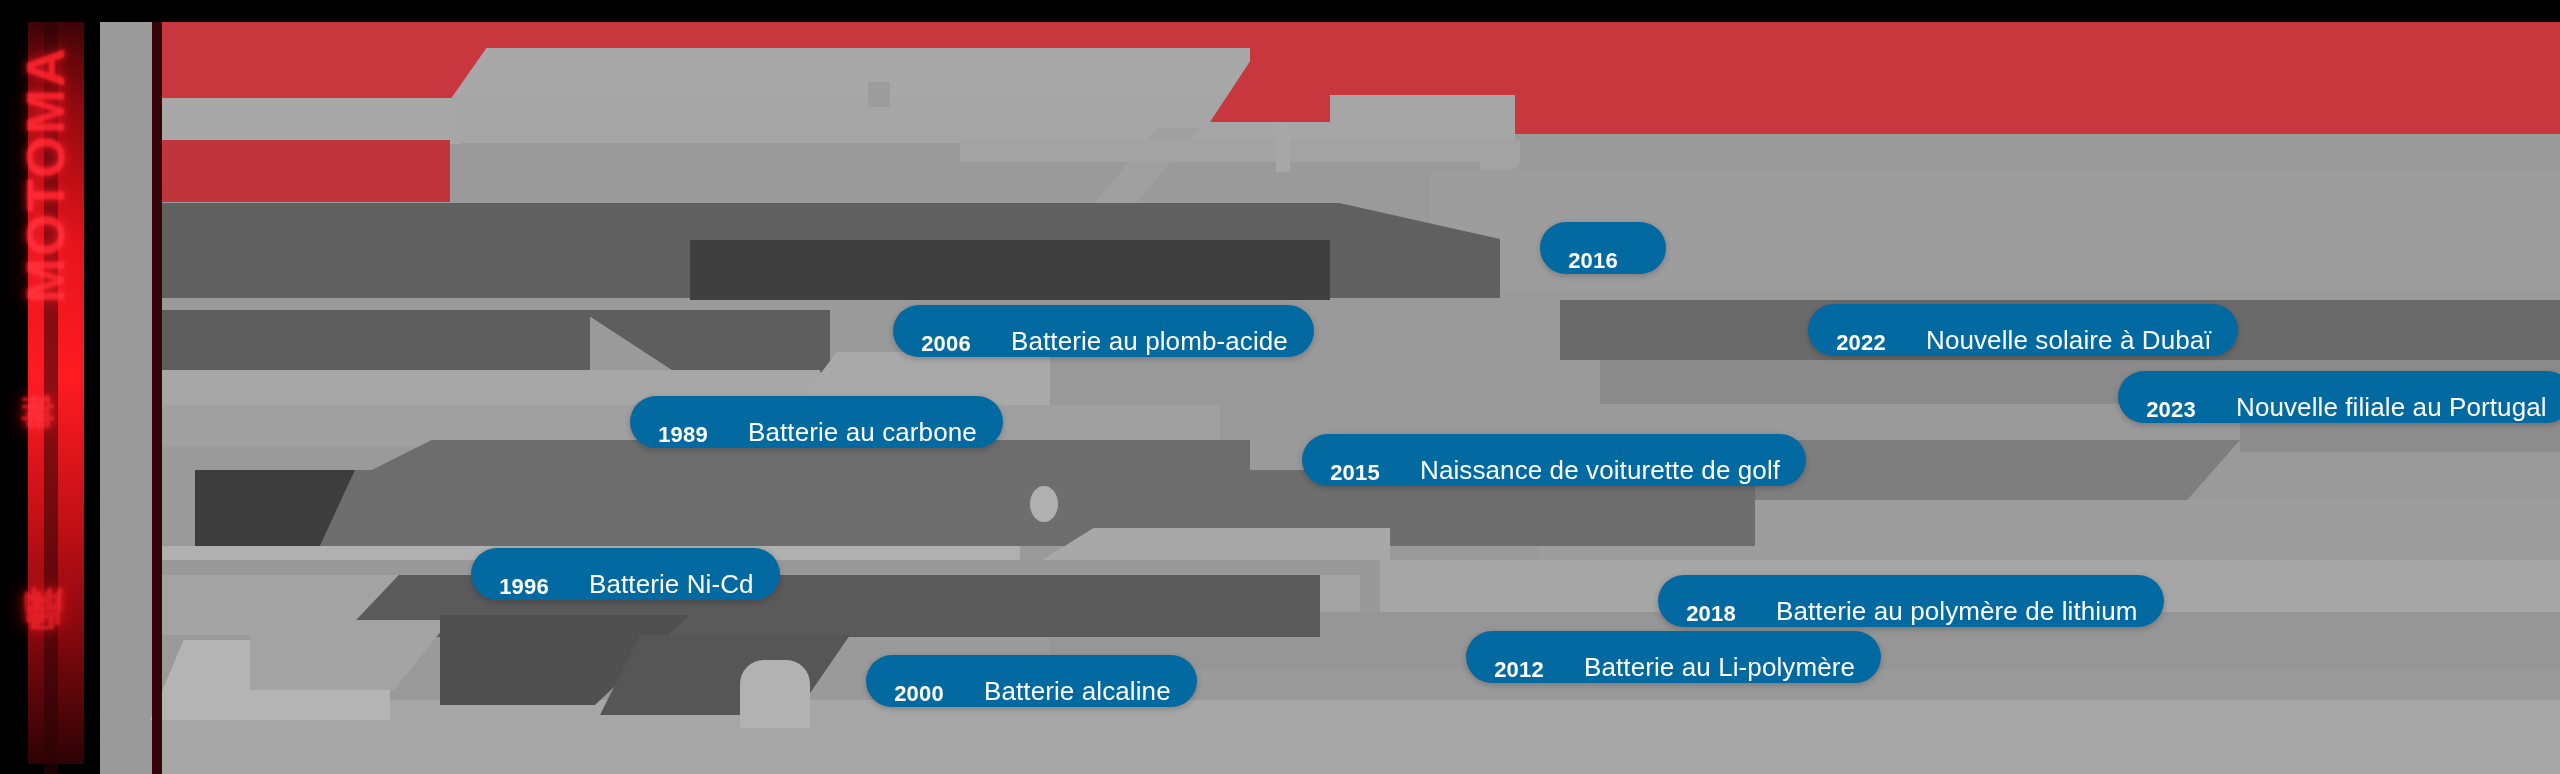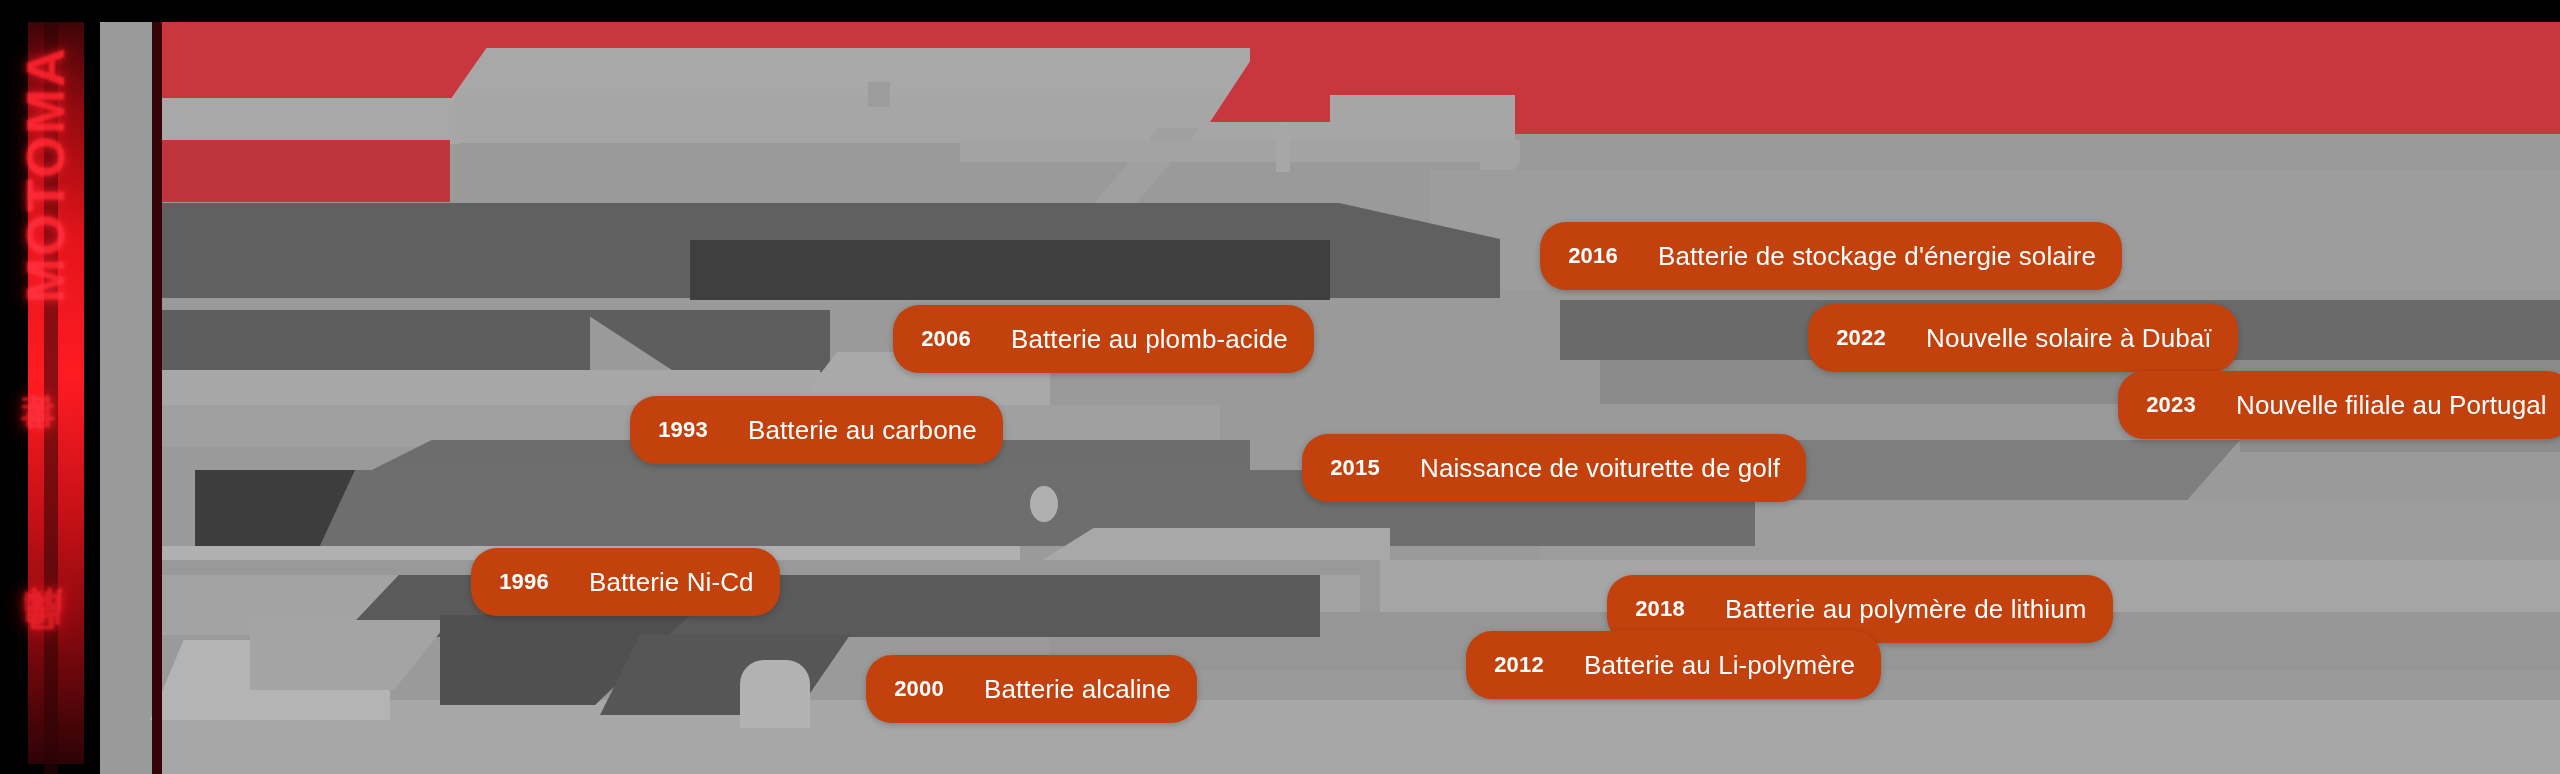--- a/index.html
+++ b/index.html
@@ -123,23 +123,23 @@
   #band-20{left:1560px;top:300px;width:1000px;height:60px;z-index:5;background:#6a6a6a;}
   #band-21{left:1600px;top:360px;width:960px;height:44px;z-index:5;background:#8b8b8b;}
   #band-22{left:1580px;top:440px;width:660px;height:60px;z-index:5;background:#7e7e7e;
     clip-path:polygon(0 0,100% 0,92% 100%,0 100%);}
   #band-23{left:1430px;top:170px;width:1130px;height:120px;z-index:4;background:#9d9d9d;}
   #band-24{left:2240px;top:404px;width:320px;height:48px;z-index:5;background:#8d8d8d;}
 
   
   .tl-item{
     position:absolute;z-index:20;
-    display:flex;align-items:center;
-    height:68px;
-    background:#c2410c;
+    display:flex;align-items:flex-end;
+    height:52px;
+    background:#0369a1;
     border-radius:26px;
     box-shadow:0 2px 6px rgba(0,0,0,.22);
     padding-right:26px;
   }
   .tl-year{
     flex:0 0 auto;
     min-width:74px;
     text-align:center;
     color:#fff;
     font-weight:700;
@@ -158,21 +158,21 @@
 
   
   #tl-1994{left:225px;top:246px;}
   #tl-2016{left:1540px;top:222px;}
   #tl-2006{left:893px;top:305px;}
   #tl-2022{left:1808px;top:304px;}
   #tl-2023{left:2118px;top:371px;}
   #tl-1998{left:630px;top:396px;}
   #tl-2010{left:1302px;top:434px;}
   #tl-1996{left:471px;top:548px;}
-  #tl-2018{left:1607px;top:575px;}
+  #tl-2018{left:1658px;top:575px;}
   #tl-2012{left:1466px;top:631px;}
   #tl-2000{left:866px;top:655px;}
 </style>
 </head>
 <body>
 
 <div id="stage">
 
   <div class="shape" id="band-23"></div>
   <div class="shape" id="red-banner"></div>
@@ -214,40 +214,39 @@
   <div class="shape" id="band-14"></div>
   <div class="shape" id="band-11"></div>
   <div class="shape" id="band-12"></div>
   <div class="shape" id="band-13"></div>
   <div class="shape" id="band-16"></div>
   <div class="shape" id="band-15"></div>
 
 
   <div class="tl-item" id="tl-2016">
     <span class="tl-year">2016</span>
-    <span class="tl-label">Batterie de stockage d'énergie solaire</span>
   </div>
 
   <div class="tl-item" id="tl-2006">
     <span class="tl-year">2006</span>
     <span class="tl-label">Batterie au plomb-acide</span>
   </div>
 
   <div class="tl-item" id="tl-2022">
     <span class="tl-year">2022</span>
     <span class="tl-label">Nouvelle solaire à Dubaï</span>
   </div>
 
   <div class="tl-item" id="tl-2023">
     <span class="tl-year">2023</span>
     <span class="tl-label">Nouvelle filiale au Portugal</span>
   </div>
 
   <div class="tl-item" id="tl-1998">
-    <span class="tl-year">1993</span>
+    <span class="tl-year">1989</span>
     <span class="tl-label">Batterie au carbone</span>
   </div>
 
   <div class="tl-item" id="tl-2010">
     <span class="tl-year">2015</span>
     <span class="tl-label">Naissance de voiturette de golf</span>
   </div>
 
   <div class="tl-item" id="tl-1996">
     <span class="tl-year">1996</span>

